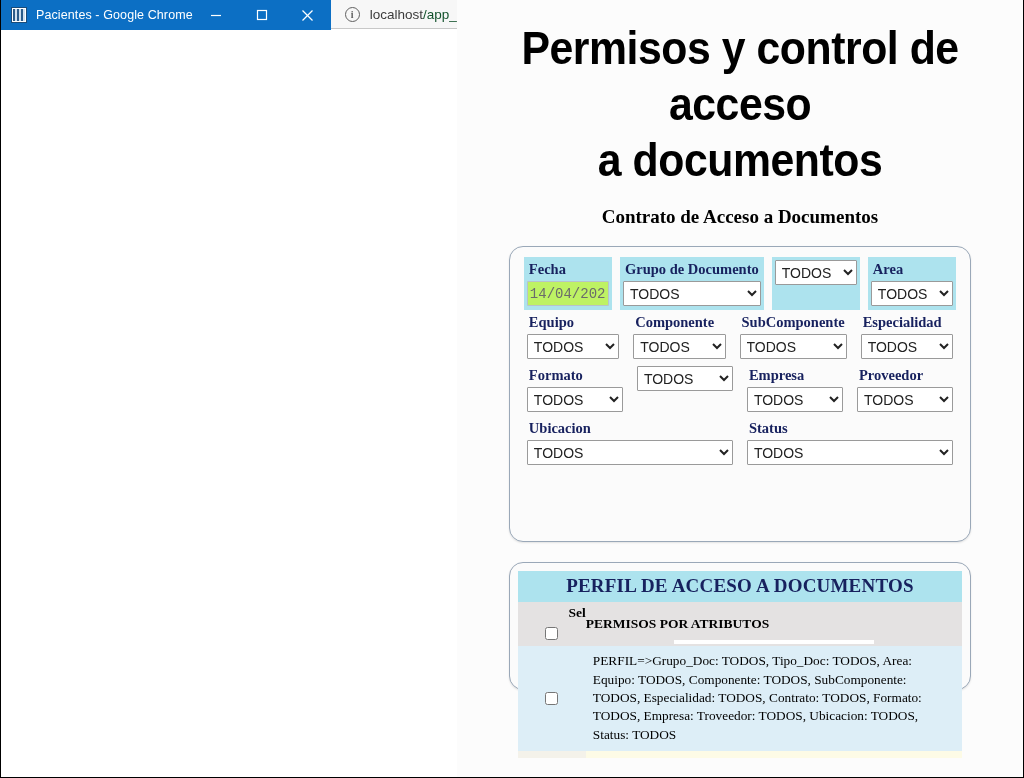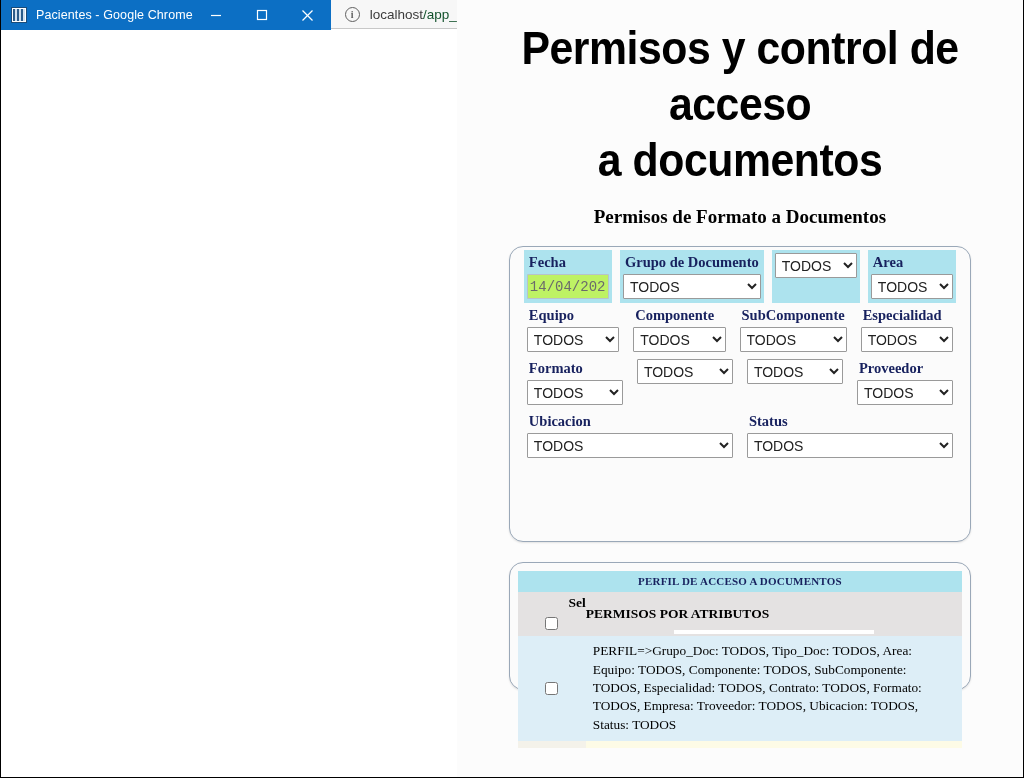--- a/index.html
+++ b/index.html
@@ -110,21 +110,21 @@
 
   
   .panel {
     margin: 0 52px;
     border: 1.5px solid #9aa8b8;
     border-radius: 14px;
     background: #fbfbfb;
     box-shadow: 0 1px 2px rgba(0,0,0,0.10);
   }
   #filter-panel {
-    padding: 3px 14px 14px 14px;
+    padding: 10px 14px 14px 14px;
     position: relative;
     height: 296px;
   }
 
   .grid-row {
     display: flex;
     gap: 8px;
   }
   .cell {
     width: 233px;
@@ -204,21 +204,21 @@
   table.grid {
     width: 100%;
     border-collapse: collapse;
     table-layout: fixed;
   }
   .tbl-title {
     background: #ade3ee;
     text-align: center;
     font-family: "Liberation Serif", serif;
     font-weight: bold;
-    font-size: 11px;
+    font-size: 19px;
     color: #17215e;
     letter-spacing: 0.2px;
     padding: 4px 0 5px 0;
   }
   th.col-sel, td.col-sel {
     width: 68px;
     text-align: center;
     vertical-align: middle;
   }
   thead.hdr th {
@@ -299,21 +299,21 @@
     <div id="url-text"><span>localhost</span><span class="dim">/app_</span></div>
   </div>
 
   <div id="page">
 
     <div id="main-title">
       <div>Permisos y control de acceso</div>
       <div>a documentos</div>
     </div>
 
-    <div id="sub-title">Permisos de Formato a Documentos</div>
+    <div id="sub-title">Contrato de Acceso a Documentos</div>
 
     <div class="panel" id="filter-panel">
 
       <div class="grid-row">
         <div class="cell highlight">
           <span class="lbl">Fecha</span>
           <input class="fld-date" type="text" readonly="" value="14/04/2021" style="">
         </div>
         <div class="cell highlight">
           <span class="lbl">Grupo de Documento</span>
@@ -349,20 +349,21 @@
 
       <div class="grid-row">
         <div class="cell">
           <span class="lbl">Formato</span>
           <select class="fld"><option>TODOS</option></select>
         </div>
         <div class="cell">
           <select class="fld"><option>TODOS</option></select>
         </div>
         <div class="cell">
+          <span class="lbl">Empresa</span>
           <select class="fld"><option>TODOS</option></select>
         </div>
         <div class="cell">
           <span class="lbl">Proveedor</span>
           <select class="fld"><option>TODOS</option></select>
         </div>
       </div>
 
       <div class="grid-row">
         <div class="cell">

